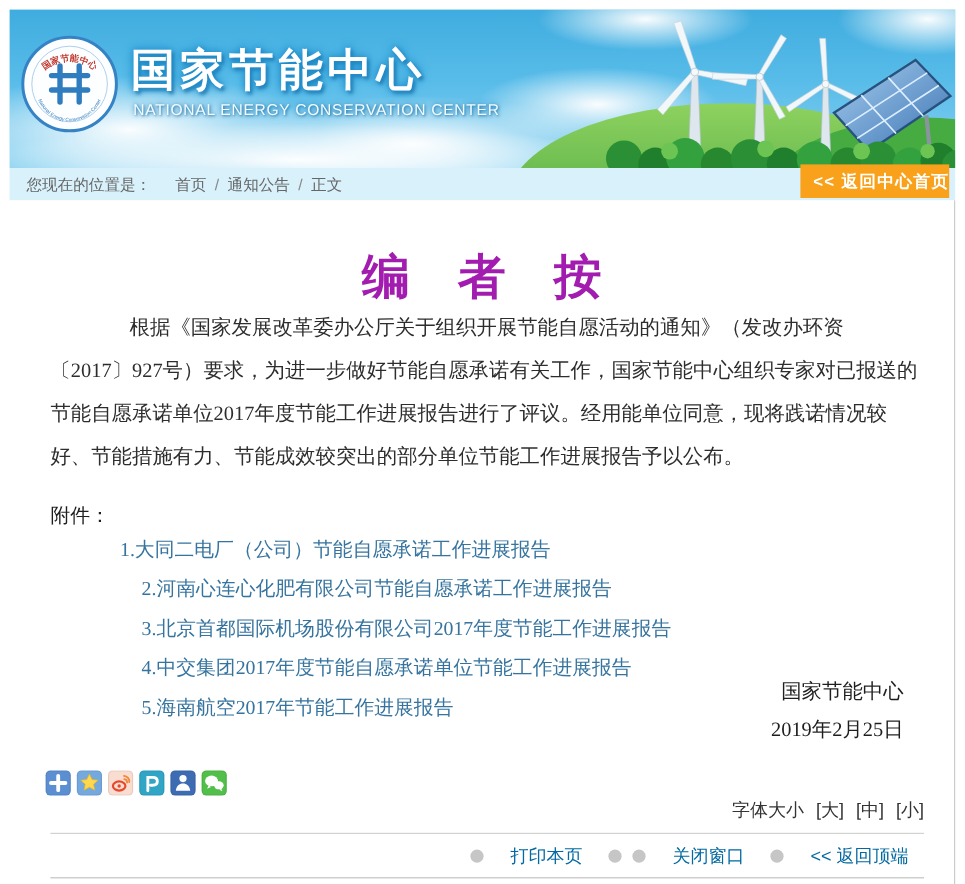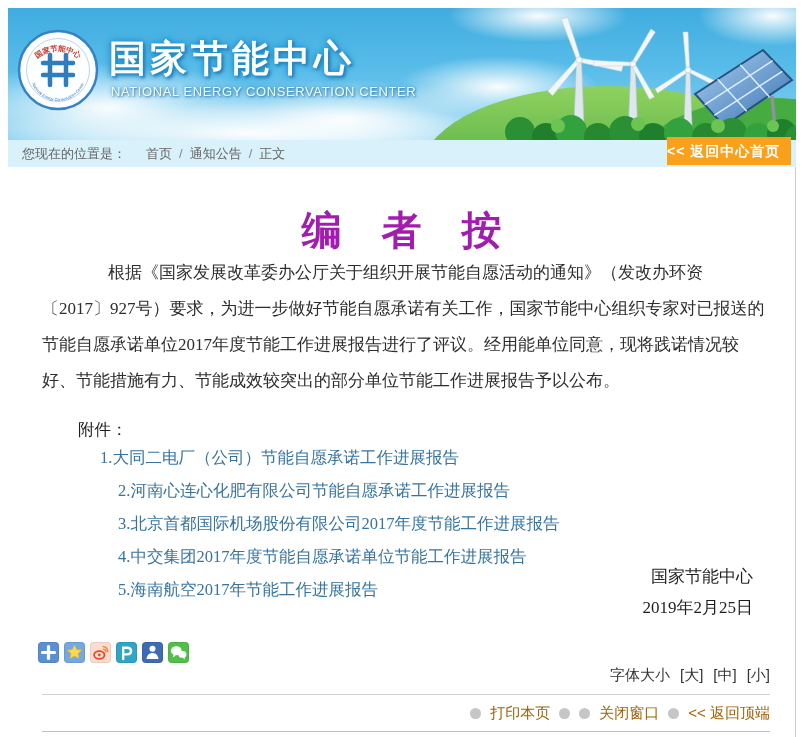--- a/index.html
+++ b/index.html
@@ -25,53 +25,53 @@
     text-shadow:0 0 4px rgba(33,120,175,.95),1px 1px 2px rgba(33,120,175,.8);}
 
   
   .crumbbar{position:absolute;left:8px;top:140px;width:788px;height:27px;background:#d8f1fa;
     display:flex;align-items:center;font-size:13px;color:#666;}
   .crumb-inner{padding-left:14px;display:flex;align-items:center;gap:20px;}
   .crumb-link{color:#666;text-decoration:none;}
   .sep{color:#888;}
 
   .return-btn{position:absolute;left:667px;top:137px;width:124px;height:28px;background:#f9a11b;
-    color:#fff;font-size:14px;font-weight:bold;text-align:left;line-height:28px;text-decoration:none;
+    color:#fff;font-size:14px;font-weight:bold;text-align:right;line-height:28px;text-decoration:none;
     letter-spacing:1px;display:block;}
 
   
   .content{position:absolute;left:8px;top:167px;width:787px;height:570px;background:#fff;
     border-right:1px solid #ccc;font-family:"Liberation Serif","DejaVu Serif",serif;color:#333;}
   .article-title{position:absolute;left:0;right:0;top:24px;text-align:center;font-size:40px;
     font-weight:600;color:#a21caf;margin:12px;}
   .article-paragraph{position:absolute;left:34px;right:26px;top:88px;font-size:17px;line-height:36px;
     text-indent:66px;color:#2d2d2d;margin:0;}
   .attachments{position:relative;position:absolute;left:34px;right:26px;top:246px;
     font-size:16.5px;line-height:33px;}
-  .att-label{position:absolute;left:0;top:0;color:#1e1e1e;margin-left:36px;}
+  .att-label{position:absolute;left:0;top:0;color:#1e1e1e;}
   .att-list{padding-left:58px;margin-top:28px;}
   .att-indent{padding-left:18px;}
   .att-link{color:#36749f;text-decoration:none;}
   .signature{position:absolute;right:42px;top:394px;text-align:right;font-size:17px;line-height:31px;color:#1e1e1e;}
 
   .share-row{position:absolute;left:30px;top:475px;display:flex;gap:5px;
     font-family:"Liberation Sans",sans-serif;}
   .share-icon{width:21px;height:21px;border-radius:4px;display:block;box-shadow:0 0 0 1px rgba(0,0,0,.08) inset;}
   .share-icon svg{display:block;}
 
   .fontsize-row{position:absolute;right:25px;top:499px;display:flex;align-items:center;gap:10px;
     font-family:Liberation Sans, sans-serif;font-size:15px;color:#333;}
   .fs-link{color:#333;text-decoration:none;}
 
   .footer-strip{position:absolute;left:34px;top:527px;width:728px;height:38px;
     border-top:1px solid #d2d2d2;border-bottom:1px solid #c2c2c2;
     display:flex;align-items:center;justify-content:flex-end;gap:9px;
     font-family:"Liberation Sans",sans-serif;font-size:15px;color:#333;box-sizing:border-box;}
   .dot{width:11px;height:11px;border-radius:50%;background:#c6c6c6;display:inline-block;flex:0 0 auto;}
-  .foot-link{color:#a16207;text-decoration:none;margin:0 0;white-space:nowrap;}
+  .foot-link{color:#0369a1;text-decoration:none;margin:0 13px;white-space:nowrap;}
 </style>
 </head>
 <body>
 
 <div class="page">
 
   <div class="banner">
     <div class="cloud c1"></div>
     <div class="cloud c2"></div>
     <div class="cloud c3"></div>

